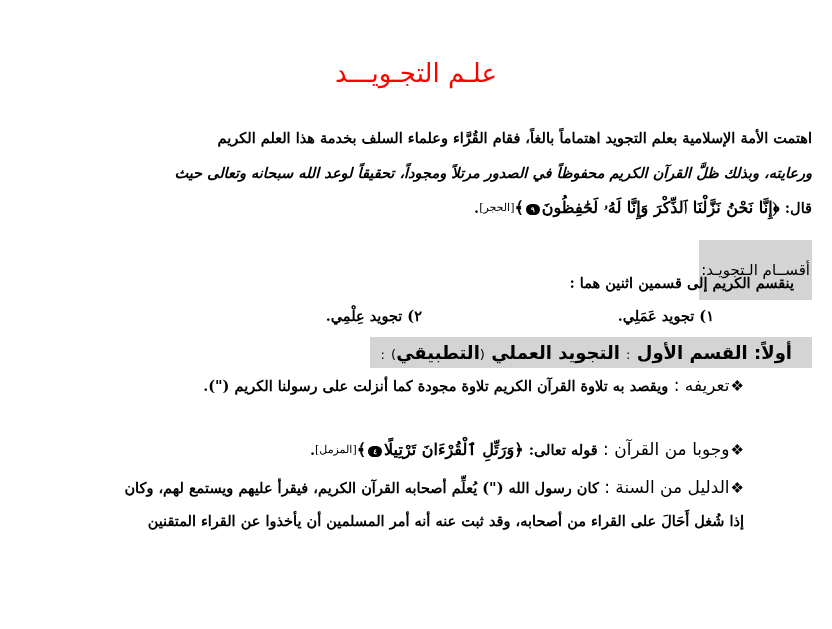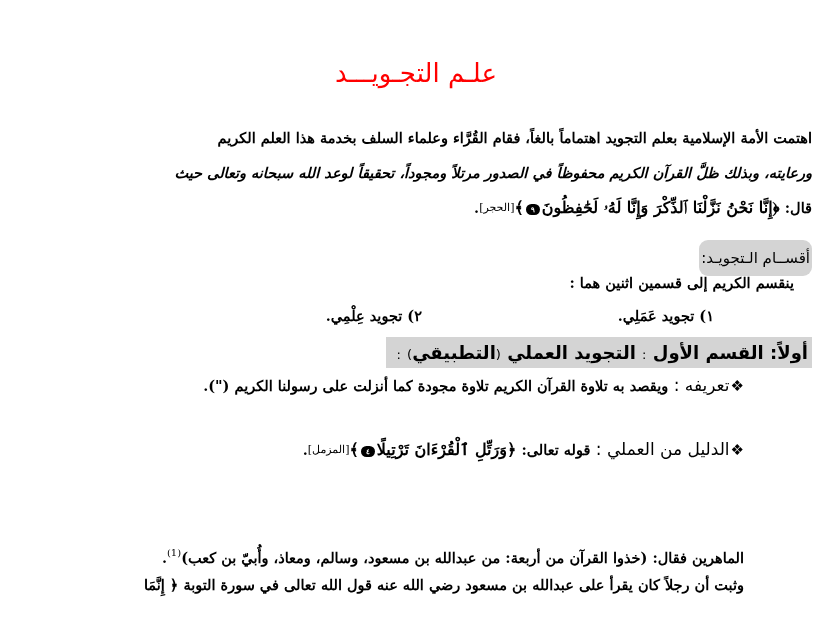--- a/index.html
+++ b/index.html
@@ -63,33 +63,32 @@
       font-weight: bold;
     }
     .hl {
       background: #d4d4d4;
     }
     .h-sub {
       position: absolute;
       right: 20px;
       top: 240px;
       height: 28px;
-      padding: 4px 2px;
+      padding: 16px 2px;
       font-family: "DejaVu Sans", sans-serif;
       font-size: 15px;
       font-weight: normal;
       line-height: 28px;
-      border-radius: 9px;
     }
     .h-main {
       position: absolute;
       right: 20px;
       top: 337px;
       height: 31px;
-      padding: 0 4px 0 10px;
+      padding: 0 20px 0 10px;
       font-family: "DejaVu Sans", sans-serif;
       font-size: 18px;
       font-weight: bold;
       line-height: 31px;
       white-space: nowrap;
     }
     .h-main .paren { font-size: 13px; font-weight: normal; }
     .bullet {
       display: inline-block;
       font-family: "DejaVu Sans", sans-serif;
@@ -131,23 +130,23 @@
     <span class="paren">(</span><span>التطبيقي</span><span class="paren">)</span>
     <span class="paren">:</span>
   </div>
 
   <div class="line" style="top:372px; right:88px;">
     <span class="bullet">❖</span><span class="blabel">تعريفه</span><span class="blabel"> : </span><span class="item">ويقصد به تلاوة القرآن الكريم تلاوة مجودة كما أنزلت على رسولنا الكريم (").</span>
   </div>
 
 
   <div class="line" style="top:436px; right:88px;">
-    <span class="bullet">❖</span><span class="blabel">الدليل من العملي</span><span class="blabel"> : </span><span class="item">قوله تعالى:</span>
+    <span class="bullet">❖</span><span class="blabel">وجوبا من القرآن</span><span class="blabel"> : </span><span class="item">قوله تعالى:</span>
     <span class="verse">﴿وَرَتِّلِ ٱلْقُرْءَانَ تَرْتِيلًا</span><span class="ayah-num">٤</span><span class="verse">﴾</span><span class="surah">[المزمل]</span><span>.</span>
   </div>
 
-  <div class="line" style="top:540px; right:88px;">
-    <span>الماهرين فقال: (خذوا القرآن من أربعة: من عبدالله بن مسعود، وسالم، ومعاذ، وأُبيّ بن كعب)</span><span class="sup">(1)</span><span>.</span>
+  <div class="line" style="top:474px; right:88px;">
+    <span class="bullet">❖</span><span class="blabel">الدليل من السنة</span><span class="blabel"> : </span><span class="item">كان رسول الله (") يُعلِّم أصحابه القرآن الكريم، فيقرأ عليهم ويستمع لهم، وكان</span>
   </div>
+  <div class="line" style="top:508px; right:88px;">إذا شُغل أَحَالَ على القراء من أصحابه، وقد ثبت عنه أنه أمر المسلمين أن يأخذوا عن القراء المتقنين</div>
 
-  <div class="line" style="top:572px; right:88px;">وثبت أن رجلاً كان يقرأ على عبدالله بن مسعود رضي الله عنه قول الله تعالى في سورة التوبة ﴿ إِنَّمَا</div>
 
 </div>
 
 </body></html>

